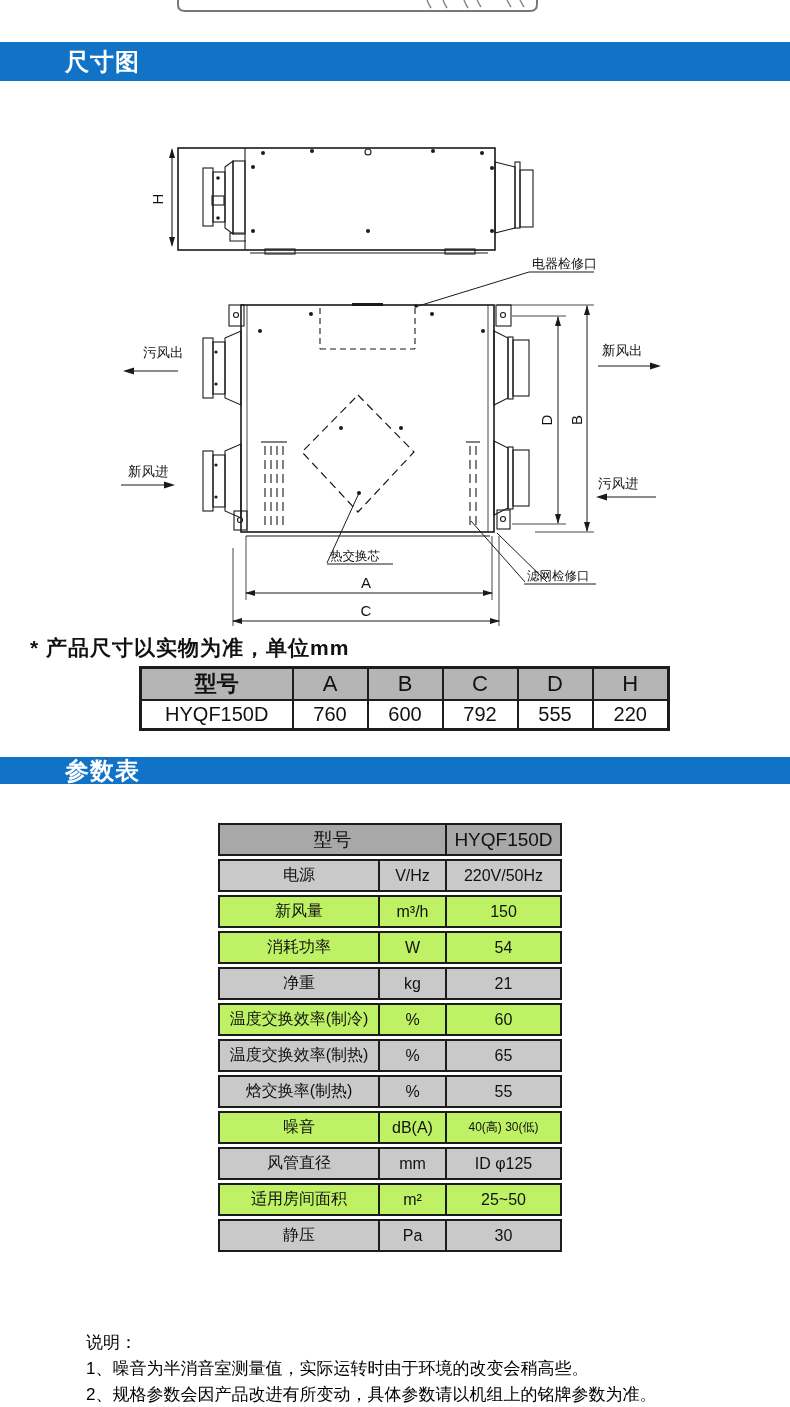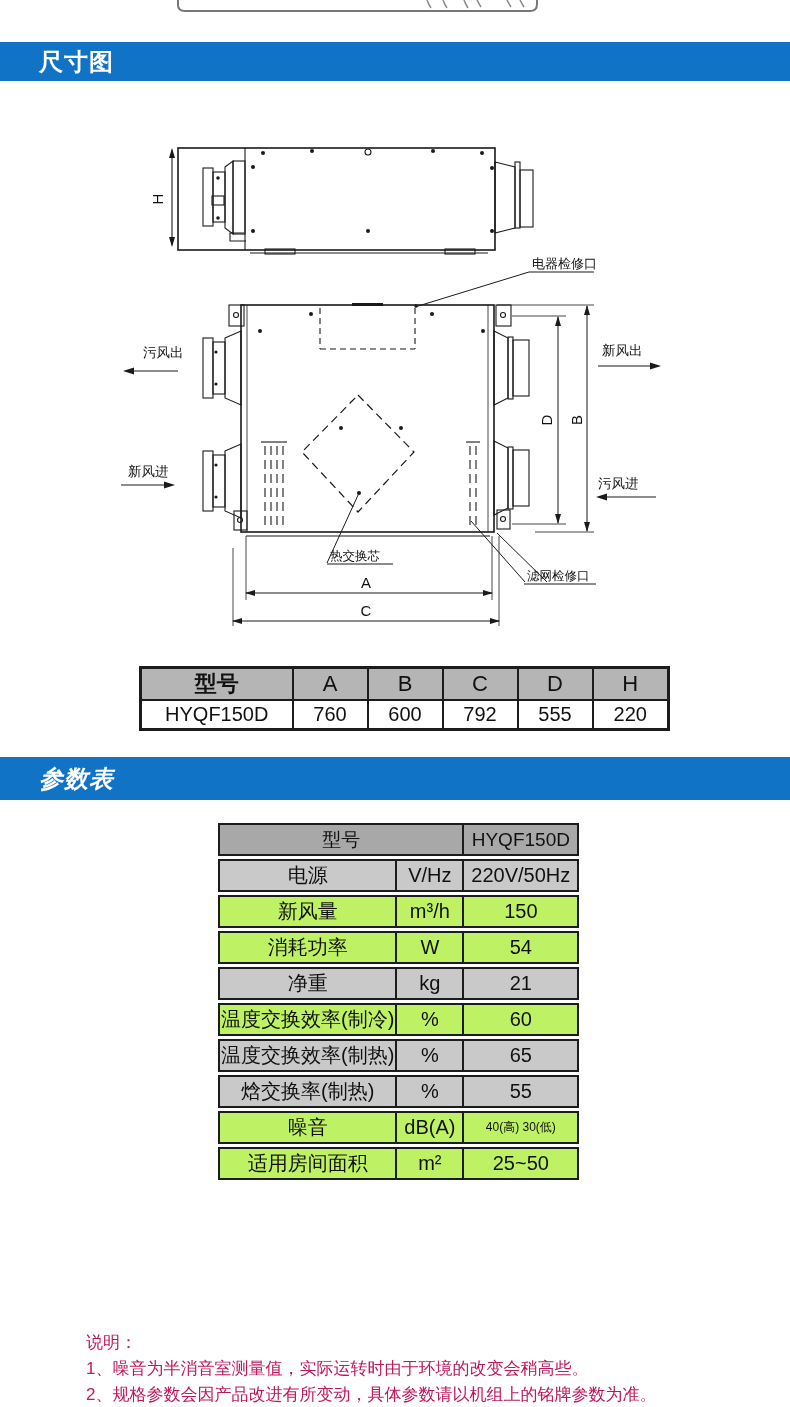--- a/index.html
+++ b/index.html
@@ -7,22 +7,22 @@
     position:relative;width:790px;height:1407px;margin:0 auto;background:#ffffff;
     font-family:"Liberation Sans","DejaVu Sans",sans-serif;color:#1a1a1a;overflow:hidden;
   }
   .abs{position:absolute;}
   
   .section-bar{
     position:absolute;left:0;width:790px;background:#1073c5;color:#ffffff;
     font-weight:bold;display:flex;align-items:center;
   }
   .bar1{top:42px;height:39px;font-size:24px;}
-  .bar2{top:757px;height:43px;font-size:24px;font-style:italic;}
-  .section-bar span{padding-left:39px;letter-spacing:1px;}
+  .bar2{top:757px;height:27px;font-size:24px;}
+  .section-bar span{padding-left:65px;letter-spacing:1px;}
   
   svg text{font-family:"Liberation Sans","DejaVu Sans",sans-serif;}
   
   .note{
     position:absolute;left:30px;top:634px;font-size:21px;font-weight:bold;color:#111;
     letter-spacing:1px;
   }
   
   .dim-table{
     position:absolute;left:139px;top:666px;border-collapse:collapse;table-layout:fixed;
@@ -34,29 +34,29 @@
   .dim-table th{height:29px;background:#b5b5b5;font-size:22px;font-weight:normal;color:#111;}
   .dim-table th.model-h{font-weight:bold;font-size:22px;}
   .dim-table td{height:27px;background:#ffffff;font-size:20px;color:#111;}
   
   .param-table{
     position:absolute;left:218px;top:820px;border-collapse:separate;border-spacing:0 3px;
     table-layout:fixed;
   }
   .param-table td{
     border:2px solid #1c1c1c;height:29px;text-align:center;padding:0 1px;
-    font-size:20px;color:#111;white-space:nowrap;overflow:hidden;
+    font-size:16px;color:#111;white-space:nowrap;overflow:hidden;
   }
   .param-table td + td{border-left:0;}
   .param-table tr.r-dark td{background:#a8a8a8;font-size:19px;}
   .param-table tr.r-med td{background:#c9c9c9;}
   .param-table tr.r-light td{background:#bef264;}
   .param-table td.small-val{font-size:12px;}
   
-  .notes{position:absolute;left:86px;top:1330px;font-size:17px;color:#be185d;line-height:26px;}
+  .notes{position:absolute;left:86px;top:1330px;font-size:17px;color:#000000;line-height:26px;}
 </style>
 </head>
 <body>
 
 <div class="page">
 
   <svg class="abs" style="top:0;left:0" width="790" height="16" viewBox="0 0 790 16">
     <g stroke="#777" stroke-width="2" fill="none">
       <path d="M178,0 L178,5 Q178,11 185,11 L530,11 Q537,11 537,4 L537,0"></path>
     </g>
@@ -235,20 +235,21 @@
         <polygon points="483,590 483,596 493,593"></polygon>
       <polygon points="242,618 242,624 232,621"></polygon>
         <polygon points="490,618 490,624 500,621"></polygon>
     </g>
     <text transform="translate(582 420) rotate(-90)" text-anchor="middle" font-size="15" fill="#111">B</text>
     <text transform="translate(552 420) rotate(-90)" text-anchor="middle" font-size="15" fill="#111">D</text>
     <text x="366" y="588" text-anchor="middle" font-size="15" fill="#111">A</text>
     <text x="366" y="616" text-anchor="middle" font-size="15" fill="#111">C</text>
   </svg>
 
+  <div class="note">* 产品尺寸以实物为准，单位mm</div>
 
   <table class="dim-table">
     <colgroup>
       <col style="width:152px">
         <col style="width:75px">
         <col style="width:75px">
       <col style="width:75px">
         <col style="width:75px">
         <col style="width:76px">
     </colgroup>
@@ -320,24 +321,34 @@
     <tr class="r-med">
       <td>焓交换率(制热)</td>
       <td>%</td>
       <td>55</td>
     </tr>
     <tr class="r-light">
       <td>噪音</td>
       <td>dB(A)</td>
       <td class="small-val">40(高) 30(低)</td>
     </tr>
+    <tr class="r-med">
+      <td>风管直径</td>
+      <td>mm</td>
+      <td>ID φ125</td>
+    </tr>
     <tr class="r-light">
       <td>适用房间面积</td>
       <td>m²</td>
       <td>25~50</td>
+    </tr>
+    <tr class="r-med">
+      <td>静压</td>
+      <td>Pa</td>
+      <td>30</td>
     </tr>
   </tbody>
     </table>
 
   <div class="notes">
     <div>说明：</div>
     <div>1、噪音为半消音室测量值，实际运转时由于环境的改变会稍高些。</div>
     <div>2、规格参数会因产品改进有所变动，具体参数请以机组上的铭牌参数为准。</div>
   </div>
 

